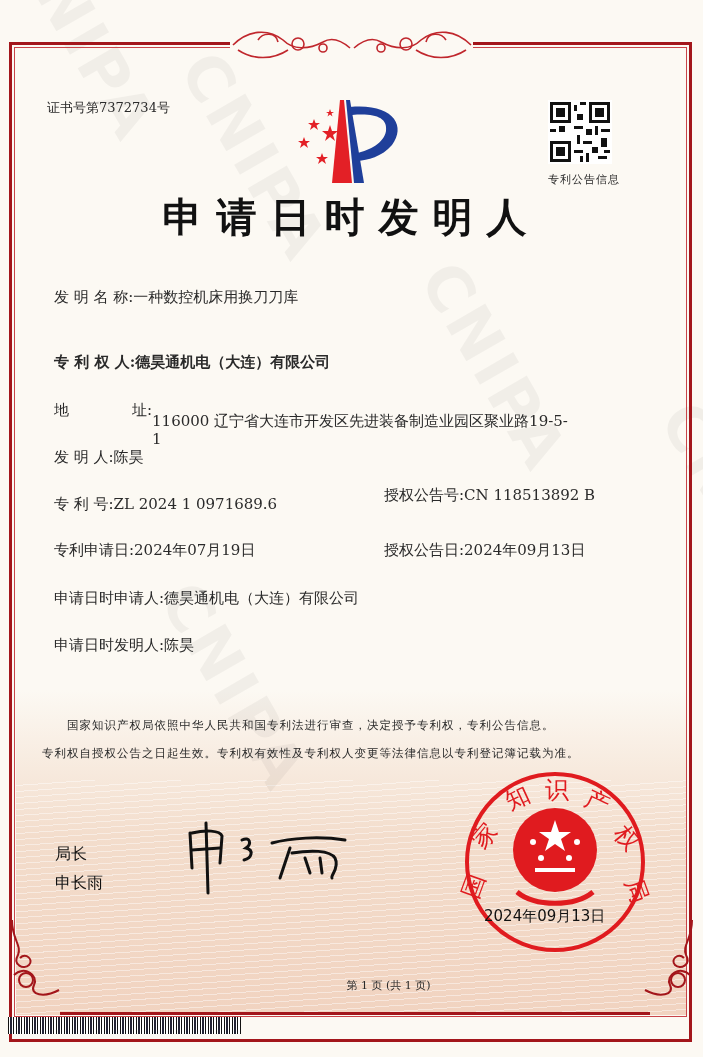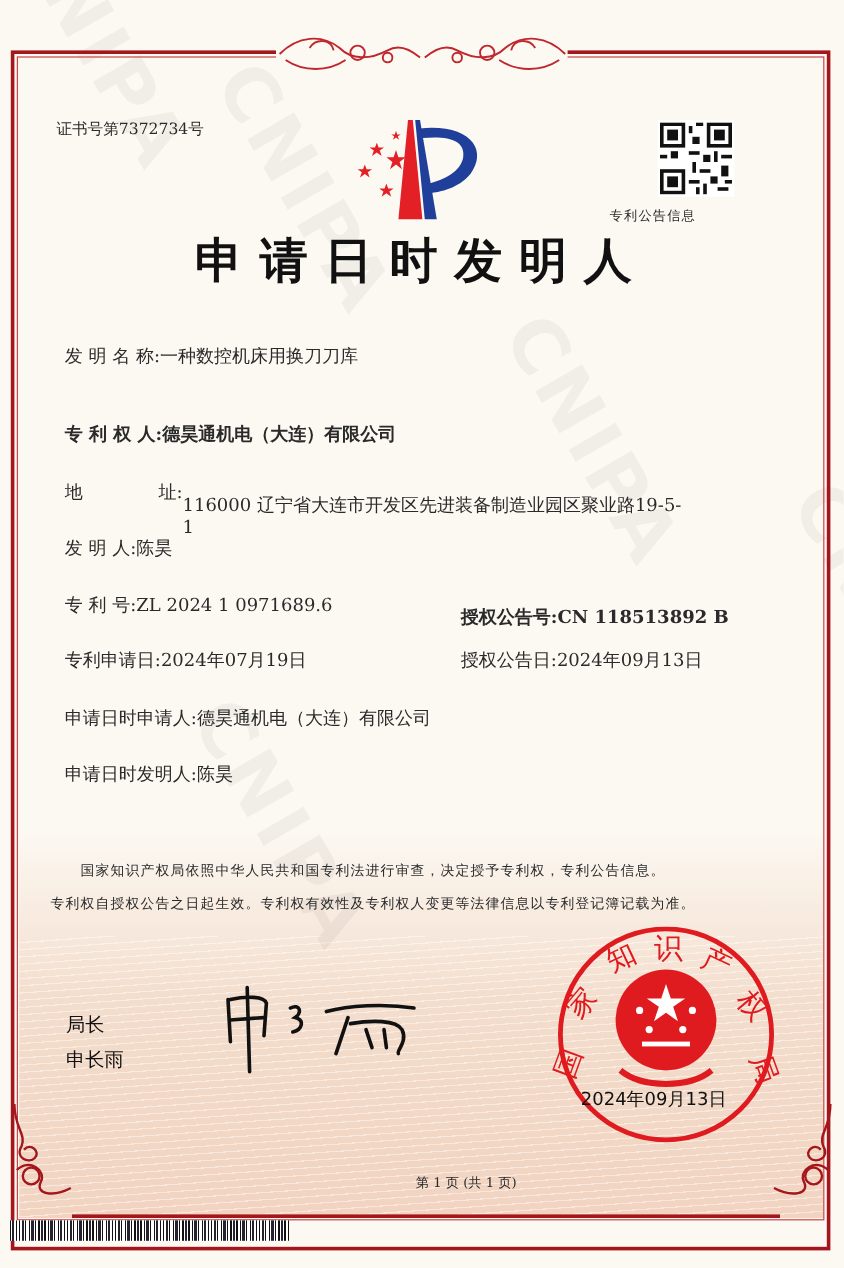--- a/index.html
+++ b/index.html
@@ -32,21 +32,21 @@
     position:absolute; font-family:"DejaVu Sans", sans-serif; font-weight:bold;
     font-size:62px; color:rgba(0,0,0,0.045); transform:rotate(60deg);
     letter-spacing:4px; white-space:nowrap;
   }
   .cert-no { position:absolute; left:47px; top:99px; font-size:13px; }
   .logo { position:absolute; left:282px; top:95px; width:130px; height:88px; }
   .qr {
     position:absolute; left:548px; top:100px; width:60px; height:60px;
     background:#fff; padding:2px;
   }
-  .qr-label { position:absolute; left:508px; top:172px; font-size:11px; letter-spacing:1px; }
+  .qr-label { position:absolute; left:548px; top:172px; font-size:11px; letter-spacing:1px; }
   .title {
     position:absolute; left:0; width:703px; top:190px; text-align:center;
     font-size:40px; font-weight:bold; letter-spacing:14px; color:#111;
   }
   .field { position:absolute; font-size:15px; white-space:nowrap; }
   .field .lbl { display:inline-block; }
   .val { display:inline-block; vertical-align:top; }
   .addr-val { white-space:normal; width:420px; line-height:18px;margin-top:11px; }
   .small { font-size:15px; }
   .notice { position:absolute; font-size:11.5px; letter-spacing:1px; white-space:nowrap; }
@@ -171,21 +171,21 @@
   <span class="lbl" style="width:78px;">地</span><span class="lbl">址:</span><span class="val addr-val">116000 辽宁省大连市开发区先进装备制造业园区聚业路19-5-1</span>
 </div>
 
 <div class="field" style="left:54px;top:448px;">
   <span class="lbl">发 明 人:</span><span class="val">陈昊</span>
 </div>
 
 <div class="field" style="left:54px;top:495px;">
   <span class="lbl">专 利 号:</span><span class="val">ZL 2024 1 0971689.6</span>
 </div>
-<div class="field" style="left:384px;top:505px;font-weight:bold;">
+<div class="field" style="left:384px;top:486px;">
   <span class="lbl">授权公告号:</span><span class="val">CN 118513892 B</span>
 </div>
 
 <div class="field" style="left:54px;top:541px;">
   <span class="lbl">专利申请日:</span><span class="val">2024年07月19日</span>
 </div>
 <div class="field" style="left:384px;top:541px;">
   <span class="lbl">授权公告日:</span><span class="val">2024年09月13日</span>
 </div>
 

